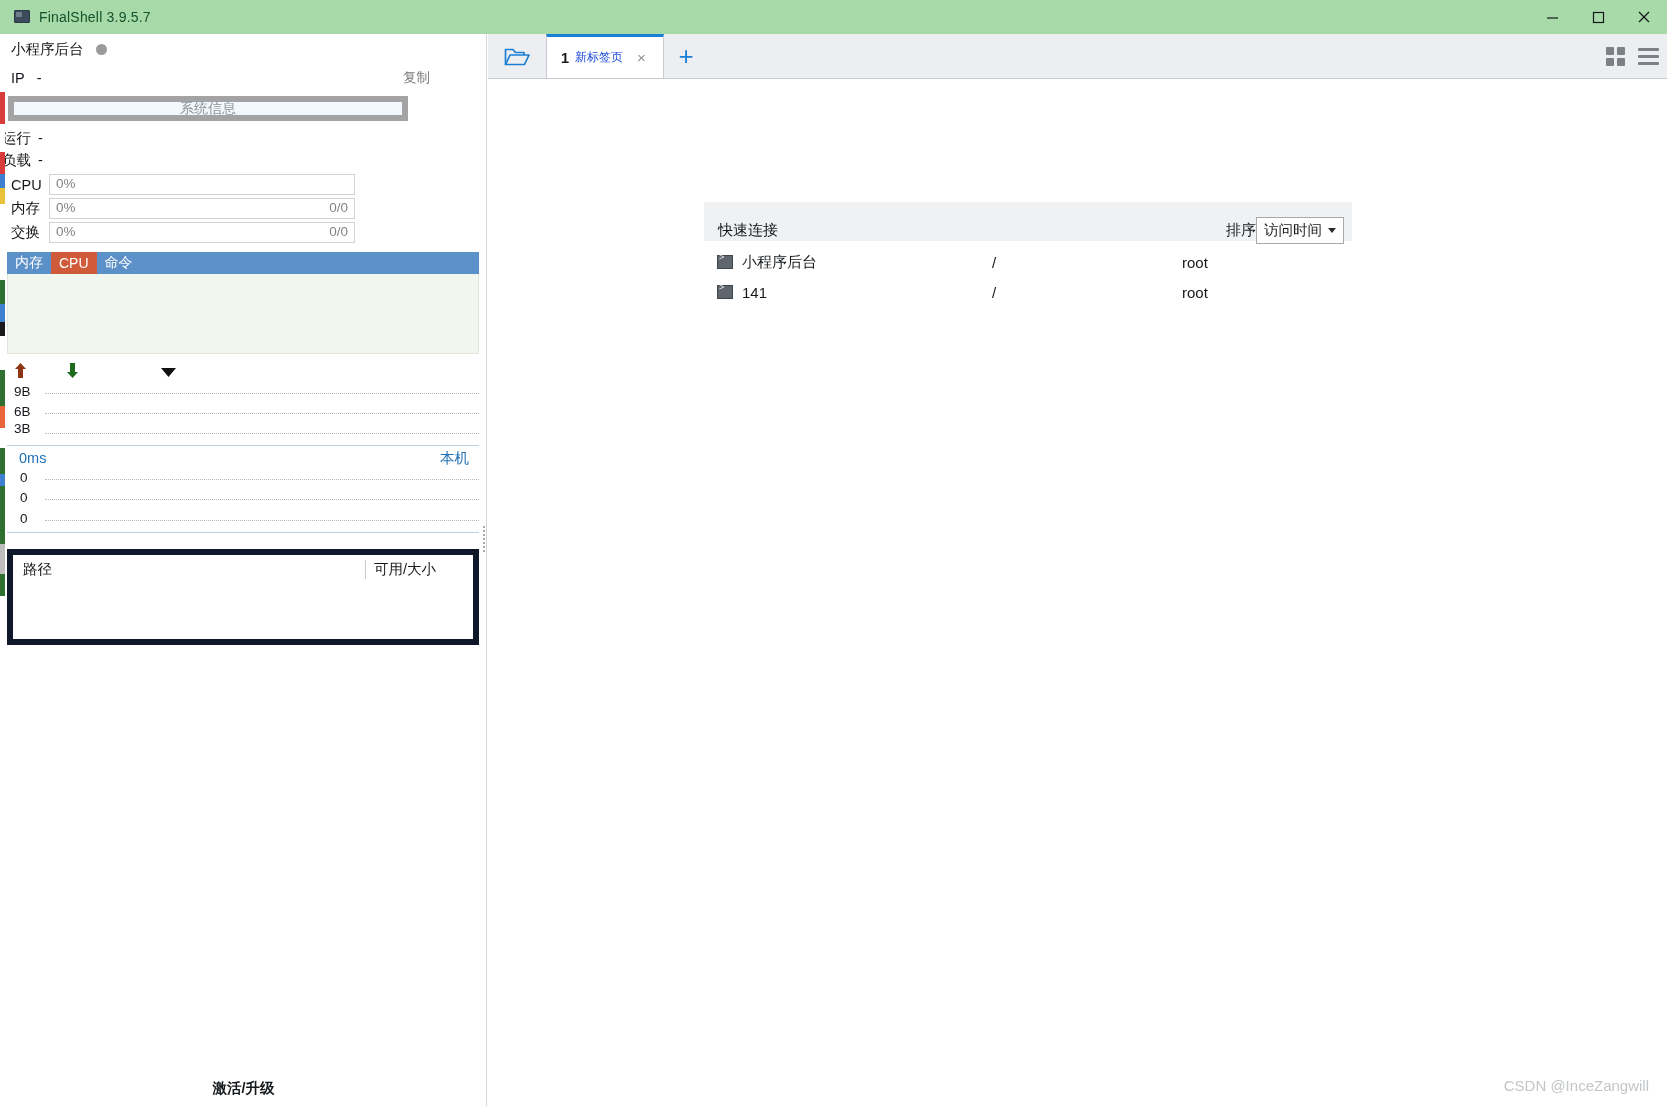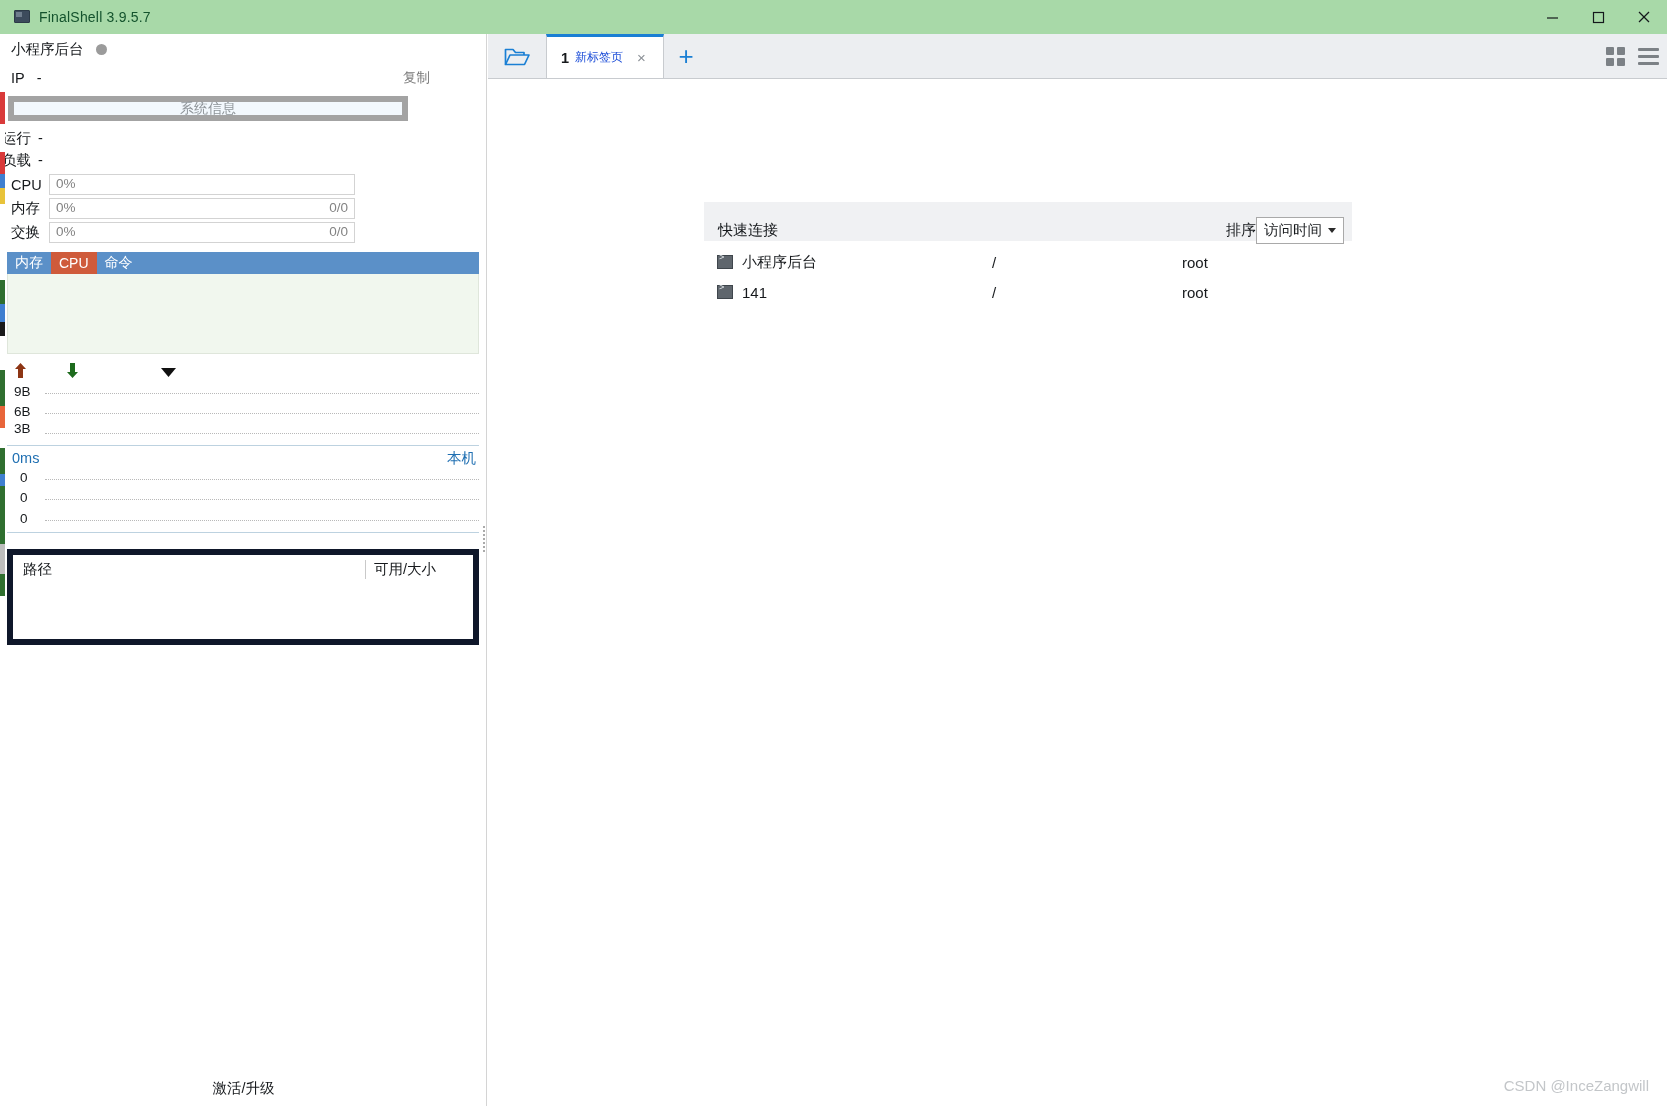--- a/index.html
+++ b/index.html
@@ -226,21 +226,21 @@
     color: #16191c;
     transform: translateY(-9px);
   }
   .sep-line {
     margin: 4px 7px 0 7px;
     border-top: 1px solid #bdd2e0;
   }
 
   .ping-header {
     height: 24px;
-    margin: 0 9px;
+    margin: 0 16px;
     display: flex;
     align-items: center;
     position: relative;
   }
   .ping-header .ms {
     font-size: 14.5px;
     color: #1f6fb2;
     padding-left: 3px;
   }
   .ping-header .host {
@@ -274,20 +274,21 @@
   }
 
   .activate {
     position: absolute;
     left: 0;
     bottom: 8px;
     width: 487px;
     text-align: center;
     font-size: 14.5px;
     color: #16191c;
+    font-weight: bold;
   }
 
   
   .splitter {
     position: absolute;
     left: 480px;
     top: 490px;
     width: 7px;
     height: 30px;
     display: flex;

